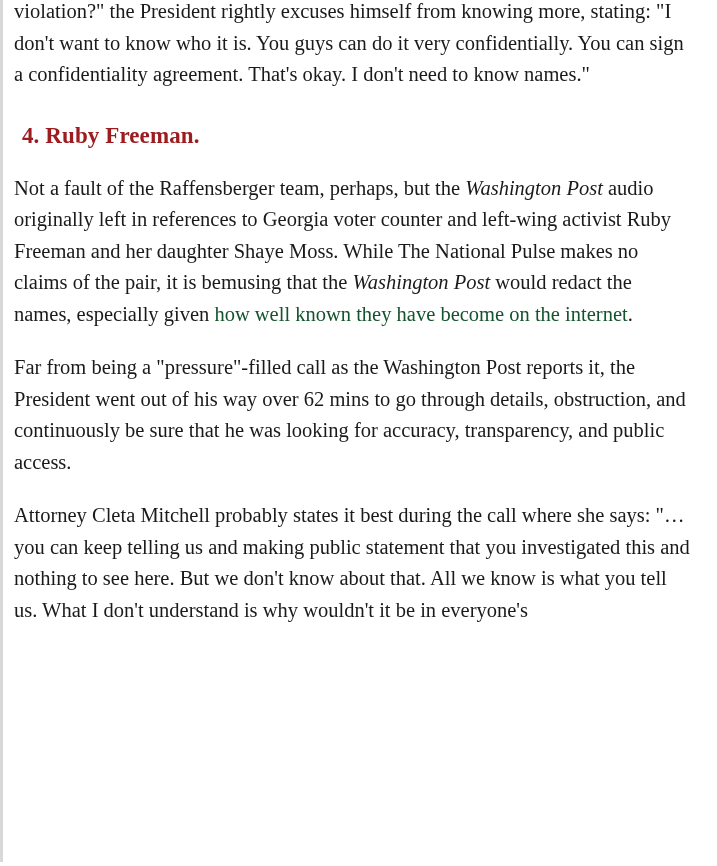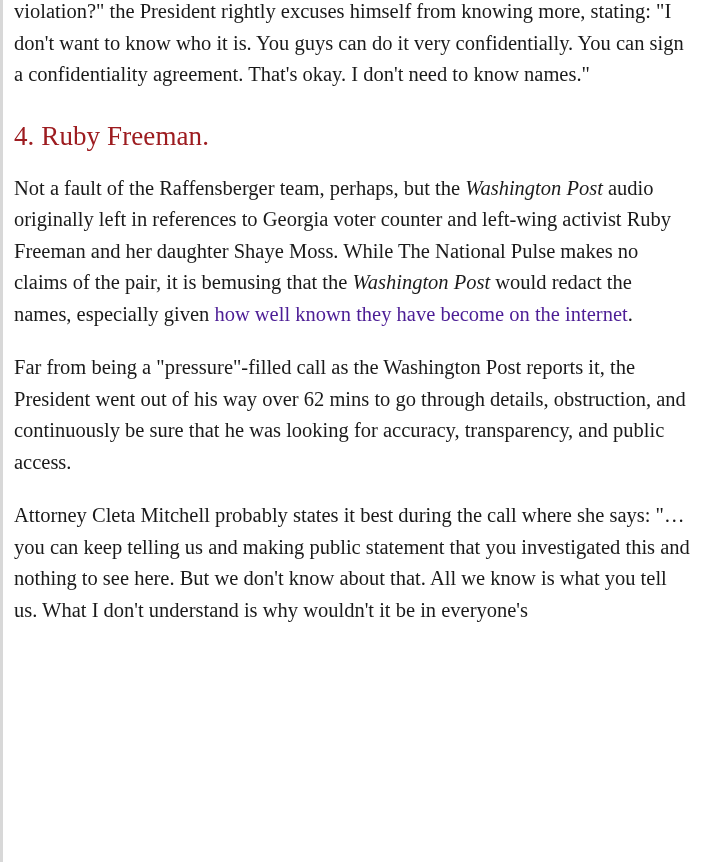--- a/index.html
+++ b/index.html
@@ -33,38 +33,38 @@
     margin: 0 0 22px 0;
     font-size: 20.5px;
     line-height: 31.5px;
     color: #1a1a1a;
     text-align: left;
   }
   p.first {
     margin-top: -4px;
   }
   h3 {
-    margin: 0 0 22px 0;
-    font-size: 27px;
+    margin: 0 0 22px 8px;
+    font-size: 23px;
     line-height: 30px;
-    font-weight: normal;
+    font-weight: bold;
     color: #9d1c20;
     letter-spacing: 0.1px;
   }
   h3.heading-5 {
     margin-top: 30px;
   }
   .sp-heading-4 {
     margin-top: 30px;
   }
   em {
     font-style: italic;
   }
   a.inline-link {
-    color: #4c1d95;
+    color: #14532d;
     text-decoration: none;
   }
 </style>
 </head>
 <body>
 
 <div class="page">
 
   <div class="left-rule"></div>
 

